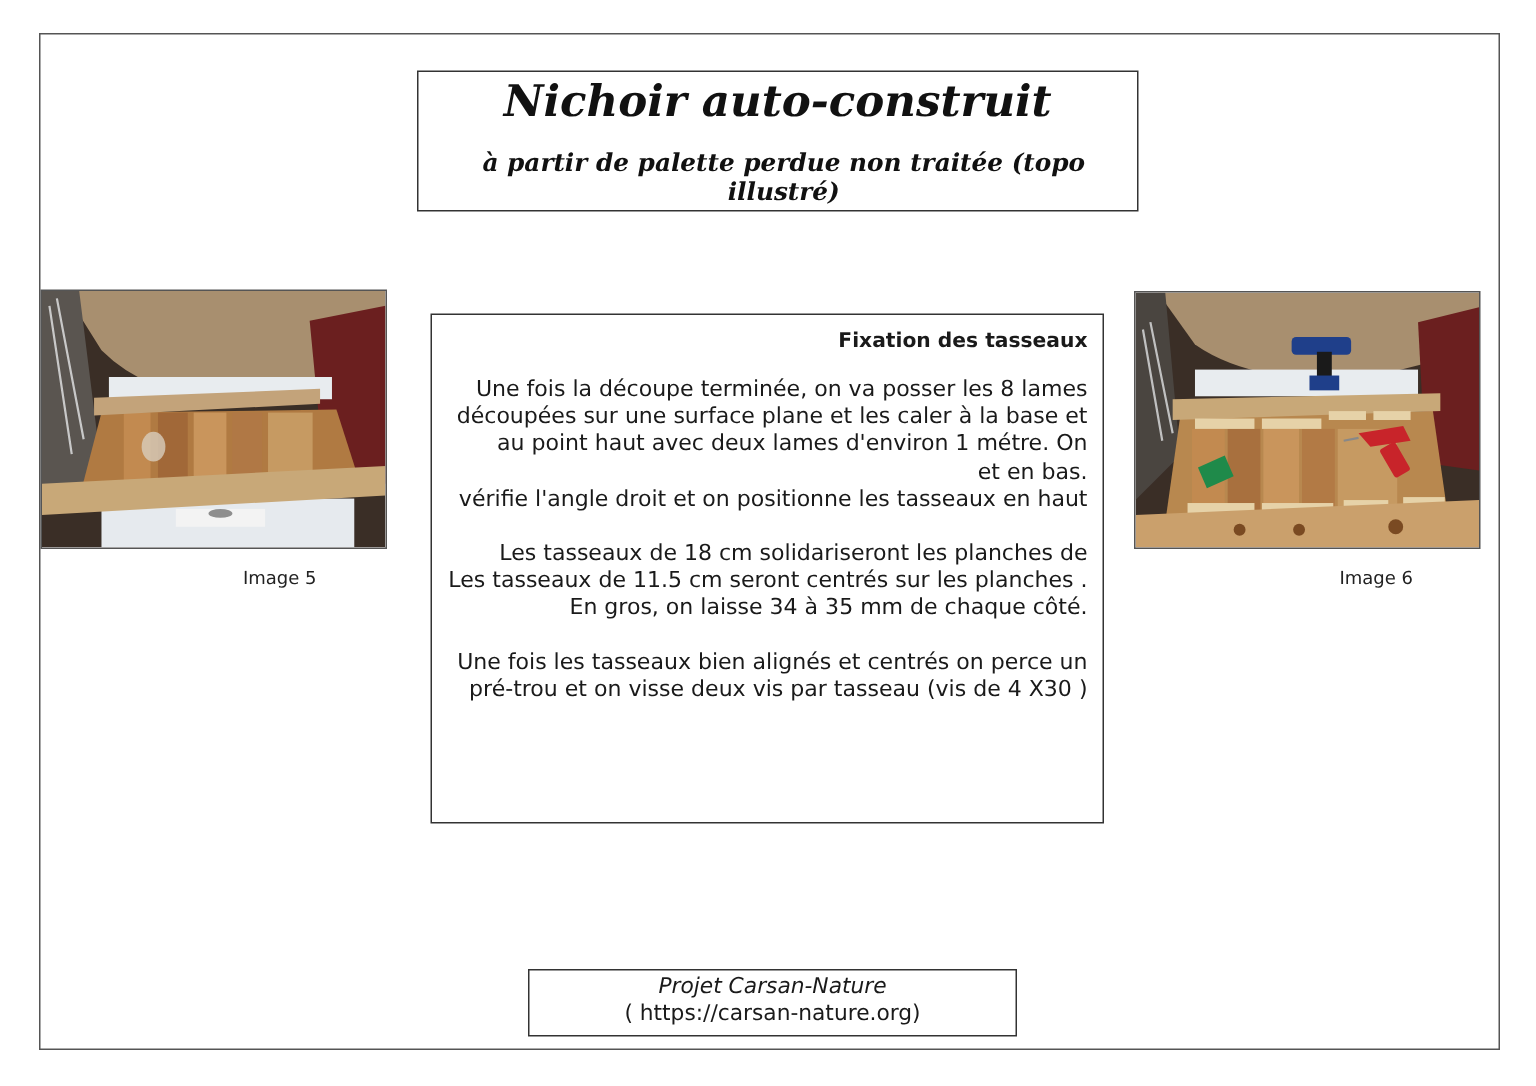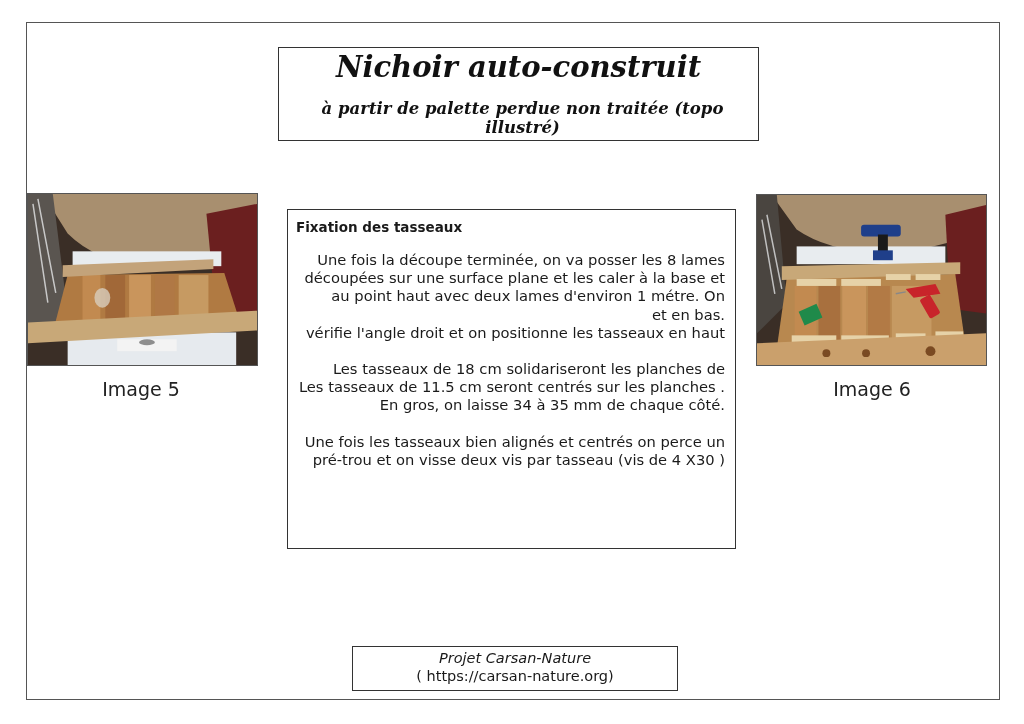--- a/index.html
+++ b/index.html
@@ -3,23 +3,23 @@
 <meta charset="utf-8">
 <style>
   html, body { margin: 0; padding: 0; background: #ffffff; }
   body { width: 1024px; height: 724px; position: relative; overflow: hidden; font-family: "DejaVu Sans", sans-serif; color: #1a1a1a; }
   .page-frame { position: absolute; left: 26px; top: 22px; width: 974px; height: 678px; border: 1.5px solid #555; box-sizing: border-box; }
   .title-box { position: absolute; left: 278px; top: 47px; width: 481px; height: 94px; border: 1.5px solid #333; box-sizing: border-box; text-align: center; }
   .title { font-family: "DejaVu Serif", serif; font-style: italic; font-weight: bold; font-size: 29px; margin-top: 2px; line-height: 34px; color: #111; }
   .subtitle { font-family: "DejaVu Serif", serif; font-style: italic; font-weight: bold; font-size: 16.5px; line-height: 19px; margin: 15px 20px 0 28px; color: #111; }
   .photo { position: absolute; border: 1px solid #555; box-sizing: border-box; overflow: hidden; }
   .photo svg { display: block; width: 100%; height: 100%; }
-  .caption { position: absolute; font-size: 19px; color: #222; text-align: center; width: 140px; }
+  .caption { position: absolute; font-size: 12px; color: #222; text-align: right; width: 140px; }
   .text-box { position: absolute; left: 287px; top: 209px; width: 449px; height: 340px; border: 1.5px solid #333; box-sizing: border-box; padding: 8px 10px 0 8px; }
-  .text-heading { font-weight: bold; font-size: 13.5px; text-align: left; margin: 0 0 15px 0; line-height: 18px; }
+  .text-heading { font-weight: bold; font-size: 13.5px; text-align: right; margin: 0 0 15px 0; line-height: 18px; }
   .para { font-size: 14.7px; line-height: 18.2px; margin: 0 0 18px 0; }
   .line { display: block; white-space: nowrap; text-align: right; }
   .footer-box { position: absolute; left: 352px; top: 646px; width: 326px; height: 45px; border: 1.5px solid #333; box-sizing: border-box; text-align: center; font-size: 14.5px; line-height: 18px; padding-top: 2px; }
   .footer-org { font-style: italic; display: block; }
   .footer-url { display: block; }
 </style>
 </head>
 <body>
 
 <div class="page-frame"></div>

